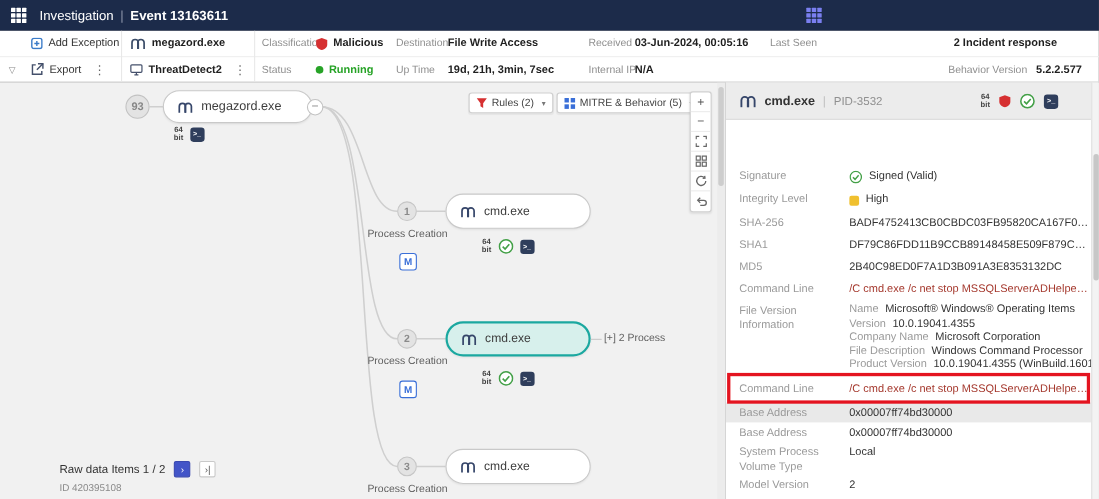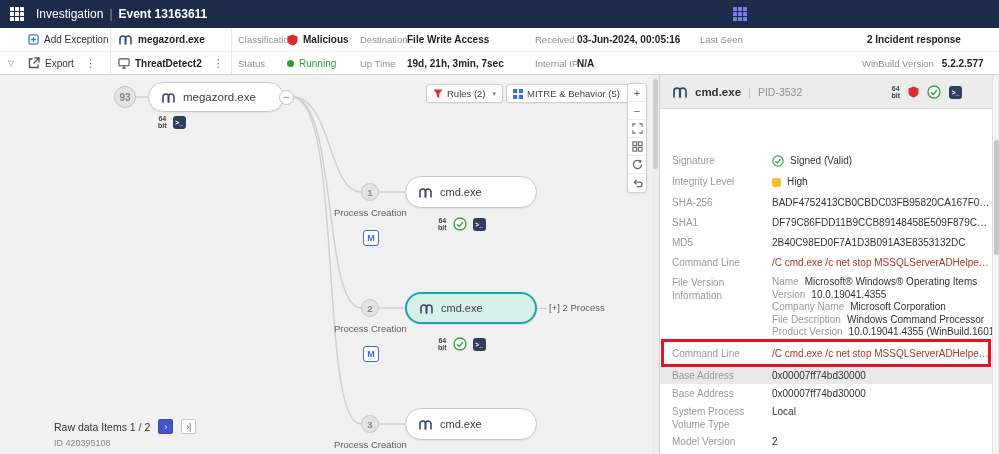--- a/index.html
+++ b/index.html
@@ -22,21 +22,21 @@
   .trow{position:absolute;left:0;right:0}
   .trow1{top:0;height:24px;border-bottom:1px solid #efefef}
   .trow2{top:24px;height:22px}
   .tg{position:absolute;display:flex;align-items:center;height:100%;gap:5px;white-space:nowrap}
   .tlab{font-size:9.5px;color:#8f8f8f}
   .tval{font-size:10px;color:#1f1f1f;font-weight:bold}
   .tbtn-txt{font-size:10px;color:#333}
   .kebab{color:#666;font-size:11px;margin-left:6px;cursor:pointer}
   .tdiv{position:absolute;top:28px;width:1px;height:46px;background:#e8e8e8}
   .dot{width:7px;height:7px;border-radius:50%;background:#27a327;display:inline-block}
-  .running{color:#27a327;font-size:10px;font-weight:normal}
+  .running{color:#27a327;font-size:10px;font-weight:bold}
   .collapse-ch{font-size:8px;color:#888;cursor:pointer}
 
   
   .canvas{position:absolute;left:0;top:75px;width:660px;height:379px;background:#f1f1f1;border-right:1px solid #d5d5d5;overflow:hidden}
   .edges{position:absolute;left:0;top:0}
   .gnode{position:absolute;width:132px;height:32px;background:#fff;border:1px solid #c9c9c9;border-radius:16px;display:flex;align-items:center;padding:0 12px;gap:7px;font-size:11px;color:#3d3d3d;box-shadow:0 1px 2px rgba(0,0,0,.07);cursor:pointer}
   .gnode.root{left:148px;top:7px;width:136px;height:30px;font-size:11.5px}
   .gnode.hl{background:#d7f0ec;border:2px solid #1ba8a0}
   .countcircle{position:absolute;left:114px;top:11px;width:22px;height:22px;border-radius:50%;background:#e3e3e3;border:1px solid #c2c2c2;color:#868686;font-size:10px;font-weight:bold;display:flex;align-items:center;justify-content:center;cursor:pointer}
   .mincircle{position:absolute;left:279px;top:15px;width:15px;height:15px;border-radius:50%;background:#fff;border:1px solid #c2c2c2;color:#8a8a8a;font-size:11px;line-height:12px;text-align:center;cursor:pointer;z-index:3}
@@ -201,21 +201,21 @@
       <div class="tg" style="left:407px">
           <span class="tval">19d, 21h, 3min, 7sec</span>
         </div>
       <div class="tg" style="left:535px">
           <span class="tlab">Internal IP</span>
         </div>
       <div class="tg" style="left:577px">
           <span class="tval">N/A</span>
         </div>
       <div class="tg" style="left:862px;gap:8px">
-        <span class="tlab">WinBuild Version</span>
+        <span class="tlab">Behavior Version</span>
         <span class="tval">5.2.2.577</span>
       </div>
     </div>
   </div>
   <div class="tdiv" style="left:110px"></div>
   <div class="tdiv" style="left:231px"></div>
 
   <div class="canvas">
     <svg class="edges" width="660" height="379">
       <path d="M136 22 L148 22" fill="none" stroke="#cfcfcf" stroke-width="1.4"></path>

